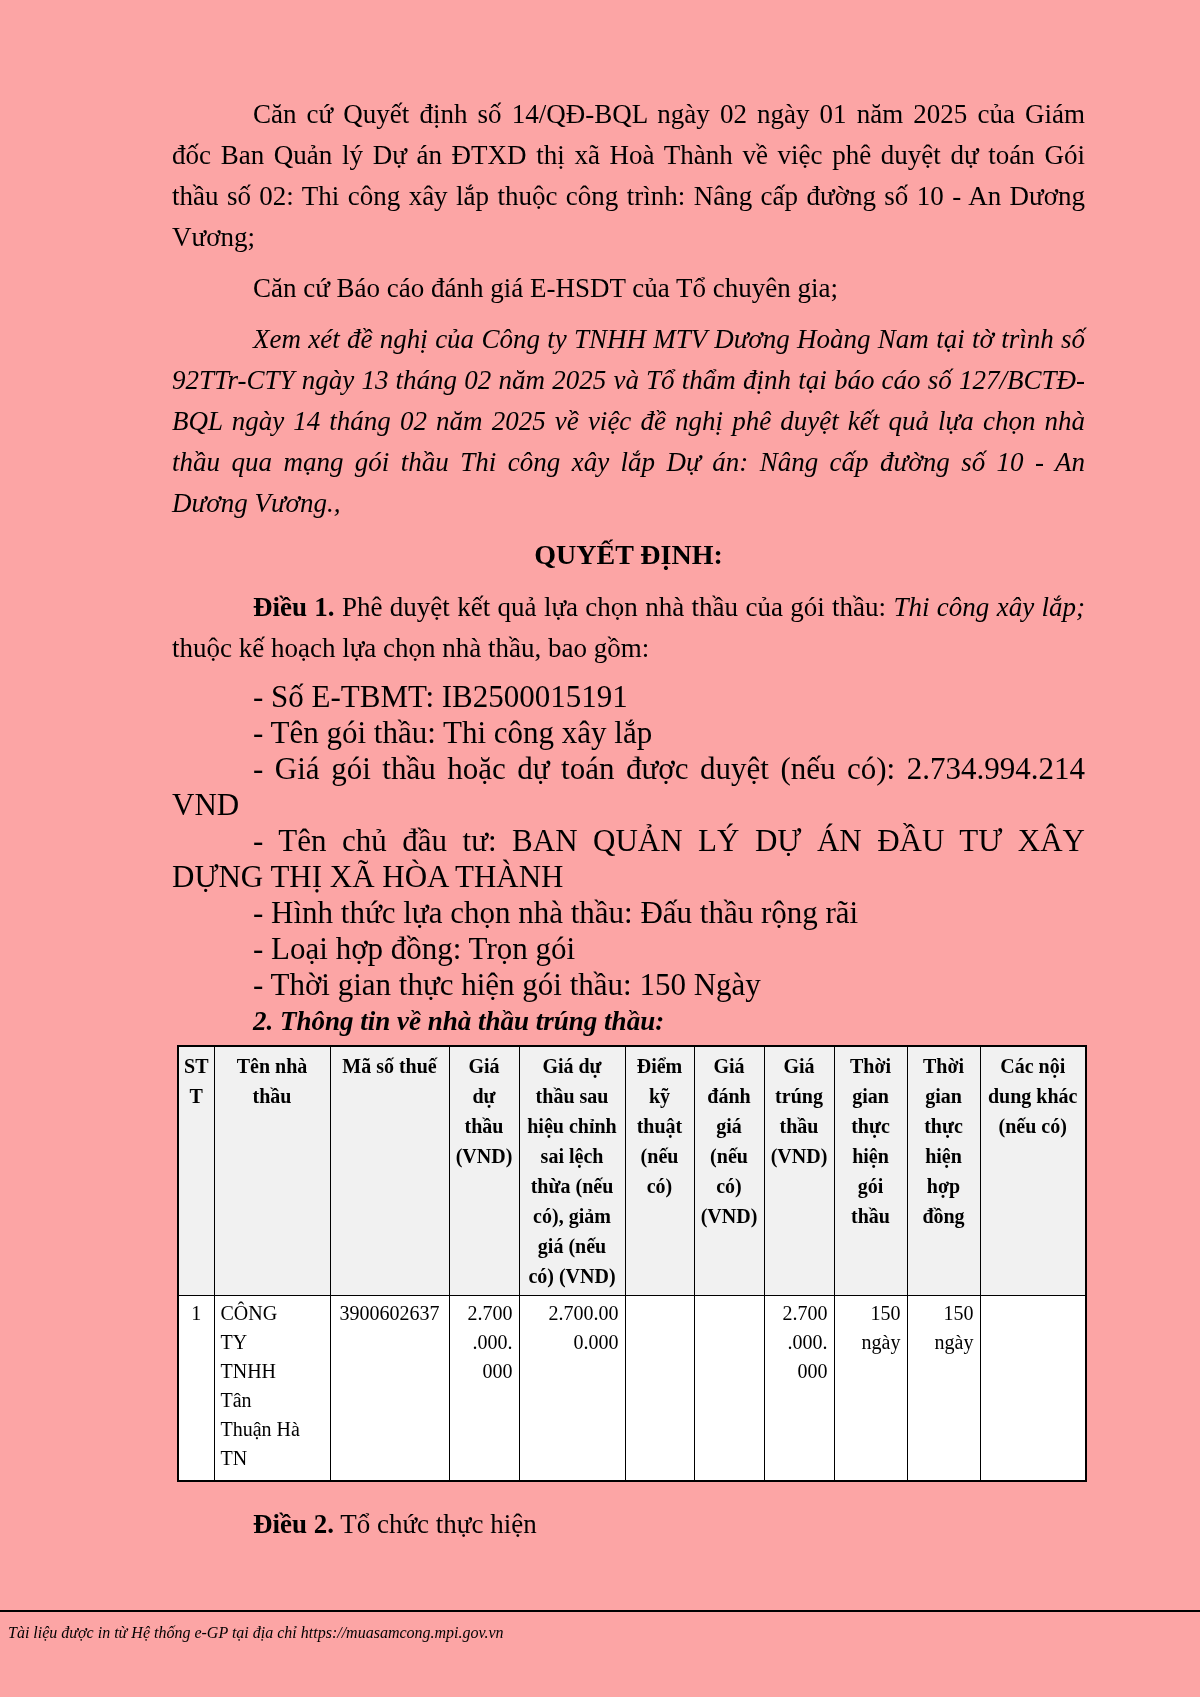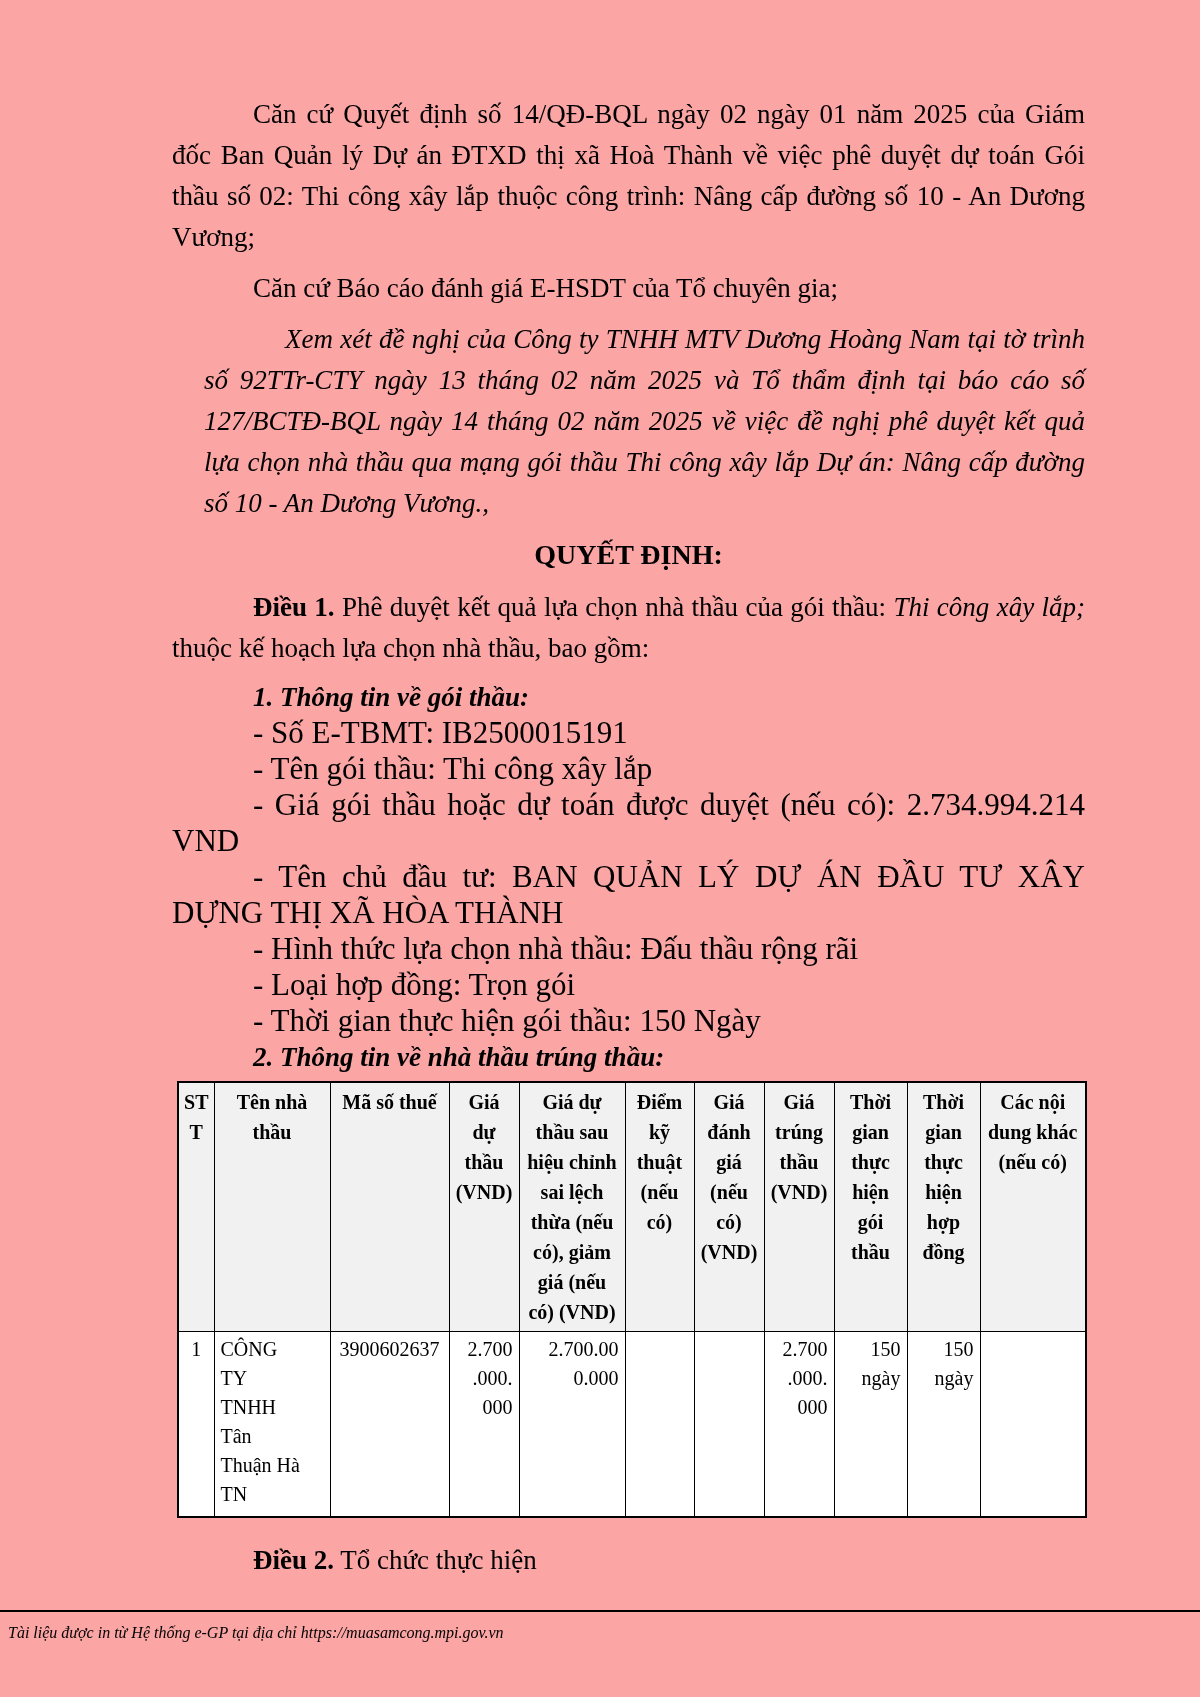--- a/index.html
+++ b/index.html
@@ -12,21 +12,21 @@
     box-sizing:border-box;
     padding:94px 115px 0 172px;
     overflow:hidden;
   }
   .para {
     margin:0 0 10px 0;
     font-size:27px; line-height:41px;
     text-align:justify;
     text-indent:81px;
   }
-  .para.italic { font-style:italic;margin-left:32px; }
+  .para.italic { font-style:italic; }
   .decision-heading {
     margin:2px 0 12px 0;
     font-size:28px; line-height:41px;
     font-weight:bold; text-align:center;
   }
   .subhead {
     margin:0; font-size:27px; line-height:36px;
     font-weight:bold; font-style:italic;
     text-indent:81px;
   }
@@ -81,21 +81,20 @@
   <p class="para">Căn cứ Quyết định số 14/QĐ-BQL ngày 02 ngày 01 năm 2025 của Giám đốc Ban Quản lý Dự án ĐTXD thị xã Hoà Thành về việc phê duyệt dự toán Gói thầu số 02: Thi công xây lắp thuộc công trình: Nâng cấp đường số 10 - An Dương Vương;</p>
 
   <p class="para">Căn cứ Báo cáo đánh giá E-HSDT của Tổ chuyên gia;</p>
 
   <p class="para italic">Xem xét đề nghị của Công ty TNHH MTV Dương Hoàng Nam tại tờ trình số 92TTr-CTY ngày 13 tháng 02 năm 2025 và Tổ thẩm định tại báo cáo số 127/BCTĐ-BQL ngày 14 tháng 02 năm 2025 về việc đề nghị phê duyệt kết quả lựa chọn nhà thầu qua mạng gói thầu Thi công xây lắp Dự án: Nâng cấp đường số 10 - An Dương Vương.,</p>
 
   <div class="decision-heading">QUYẾT ĐỊNH:</div>
 
   <p class="para article"><b>Điều 1.</b><span> Phê duyệt kết quả lựa chọn nhà thầu của gói thầu: </span><span class="it">Thi công xây lắp;</span><span> thuộc kế hoạch lựa chọn nhà thầu, bao gồm:</span></p>
 
-  <p class="subhead">1. Thông tin về gói thầu:</p>
 
   <p class="item">- Số E-TBMT: IB2500015191</p>
   <p class="item">- Tên gói thầu: Thi công xây lắp</p>
   <p class="item">- Giá gói thầu hoặc dự toán được duyệt (nếu có): 2.734.994.214 VND</p>
   <p class="item">- Tên chủ đầu tư: BAN QUẢN LÝ DỰ ÁN ĐẦU TƯ XÂY DỰNG THỊ XÃ HÒA THÀNH</p>
   <p class="item">- Hình thức lựa chọn nhà thầu: Đấu thầu rộng rãi</p>
   <p class="item">- Loại hợp đồng: Trọn gói</p>
   <p class="item">- Thời gian thực hiện gói thầu: 150 Ngày</p>
 
   <p class="subhead">2. Thông tin về nhà thầu trúng thầu:</p>

